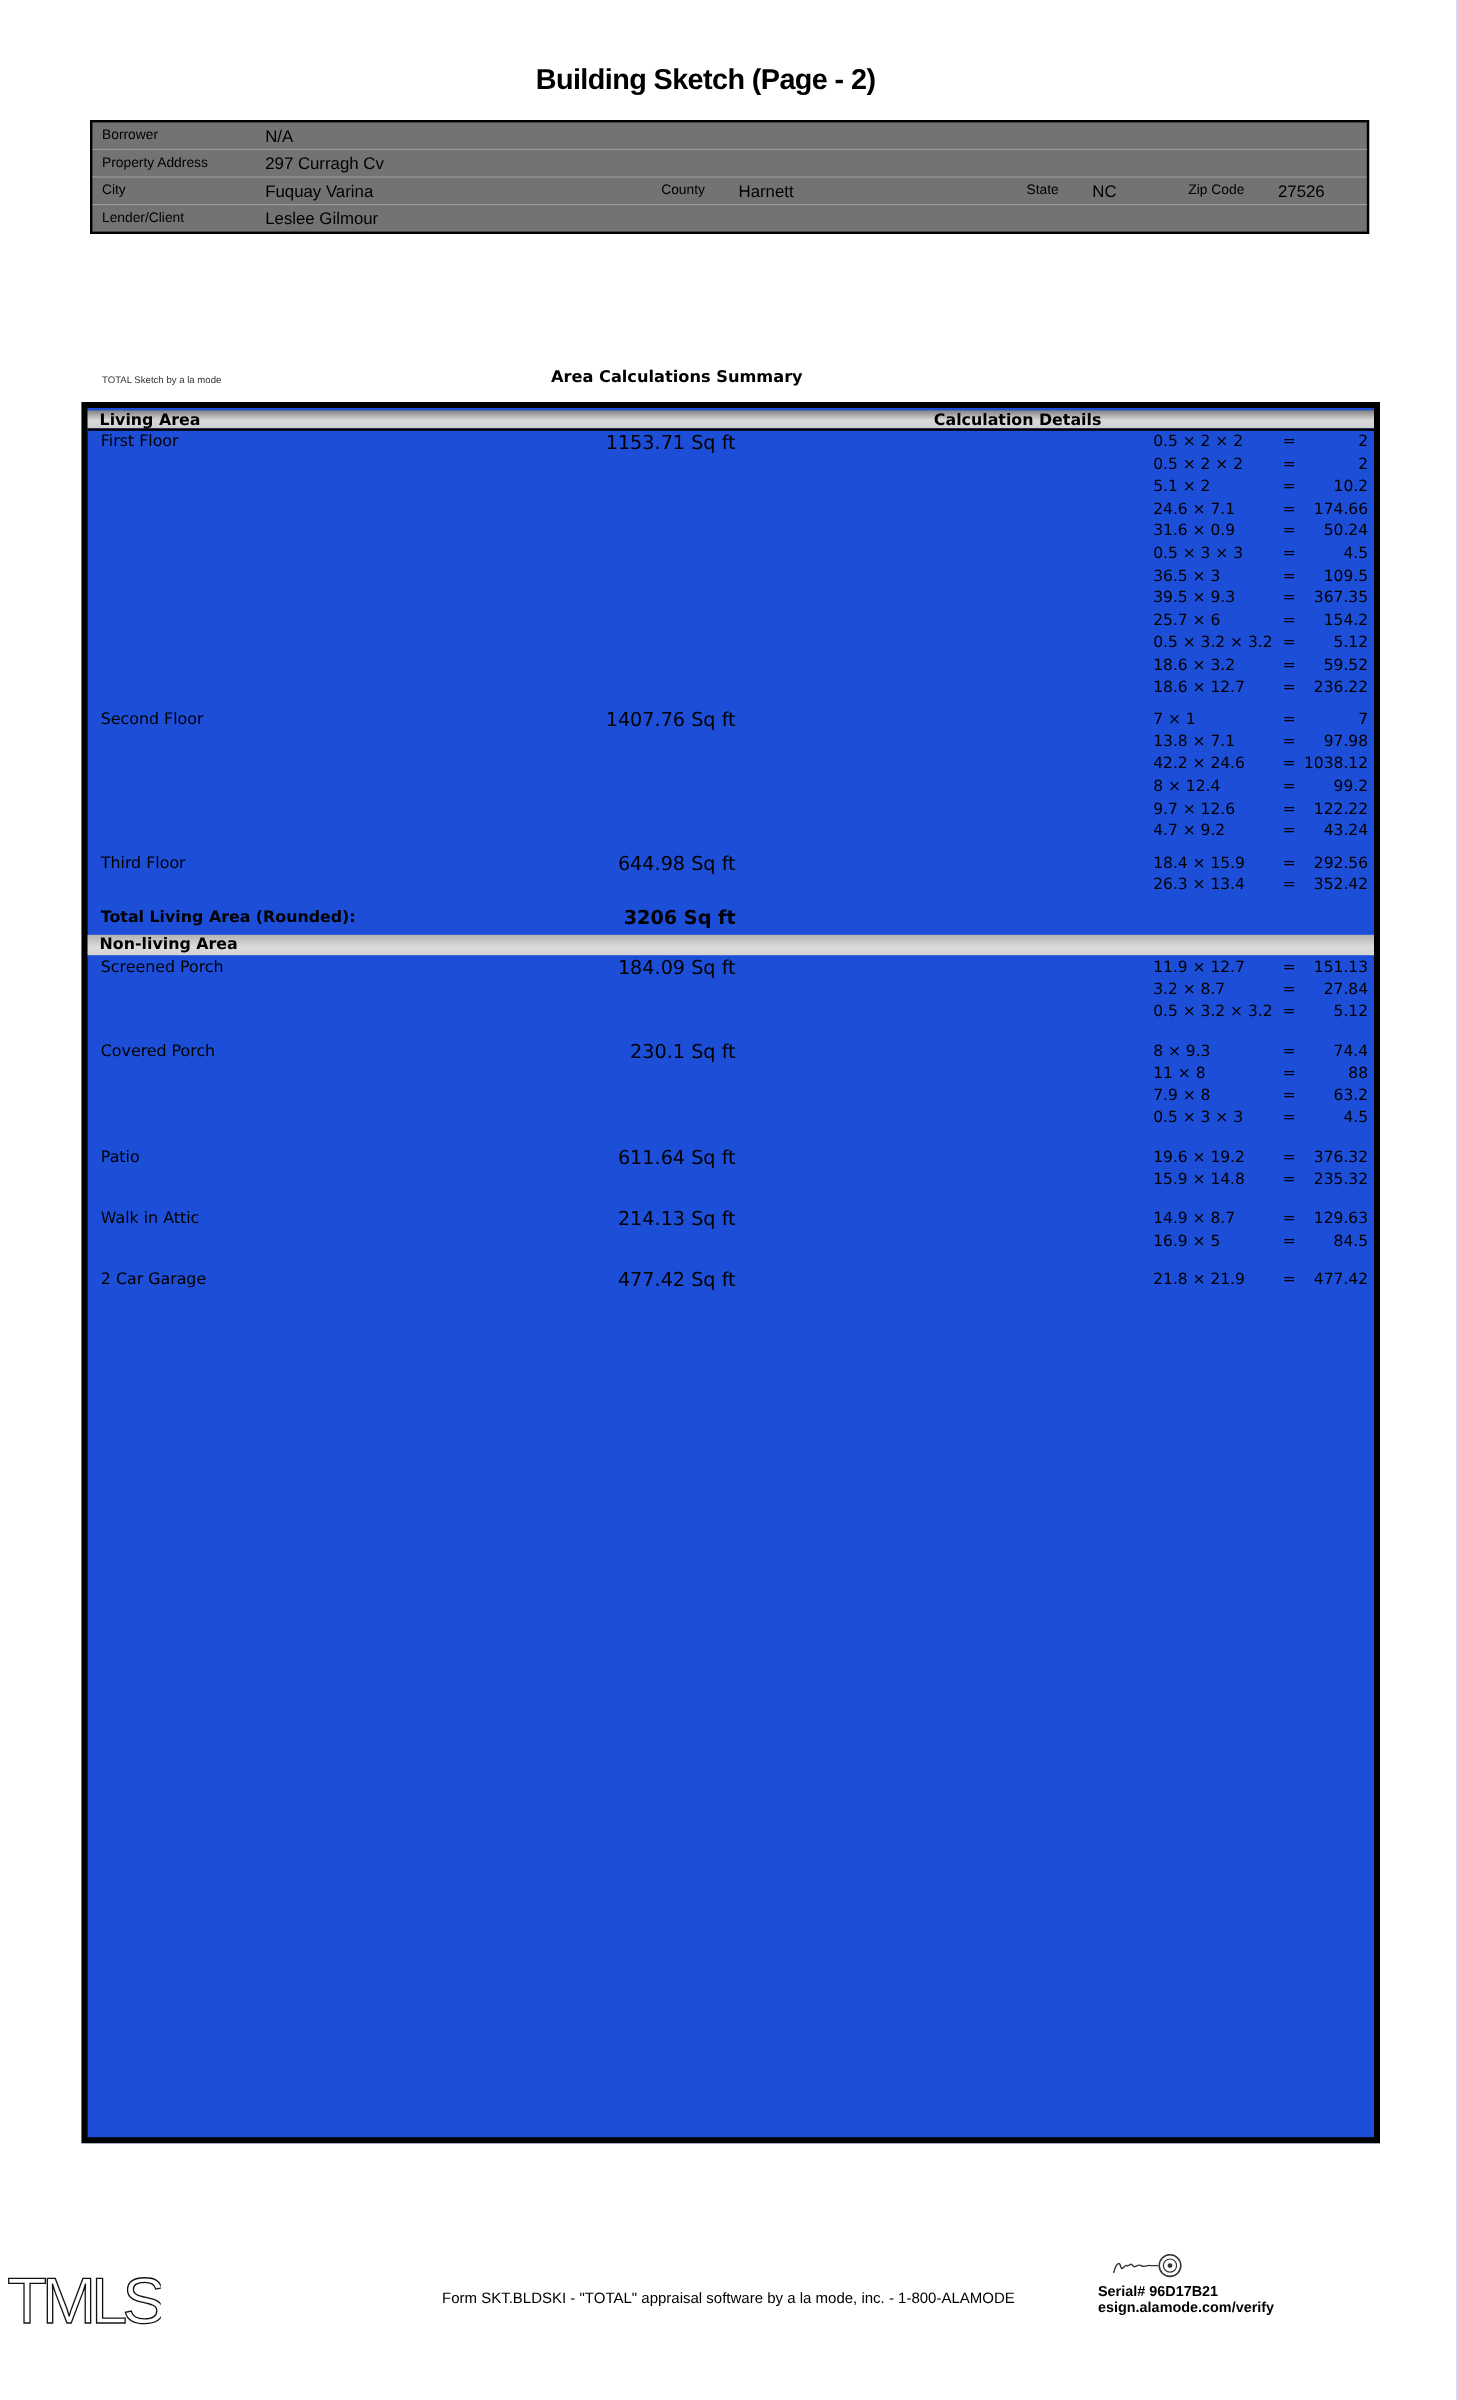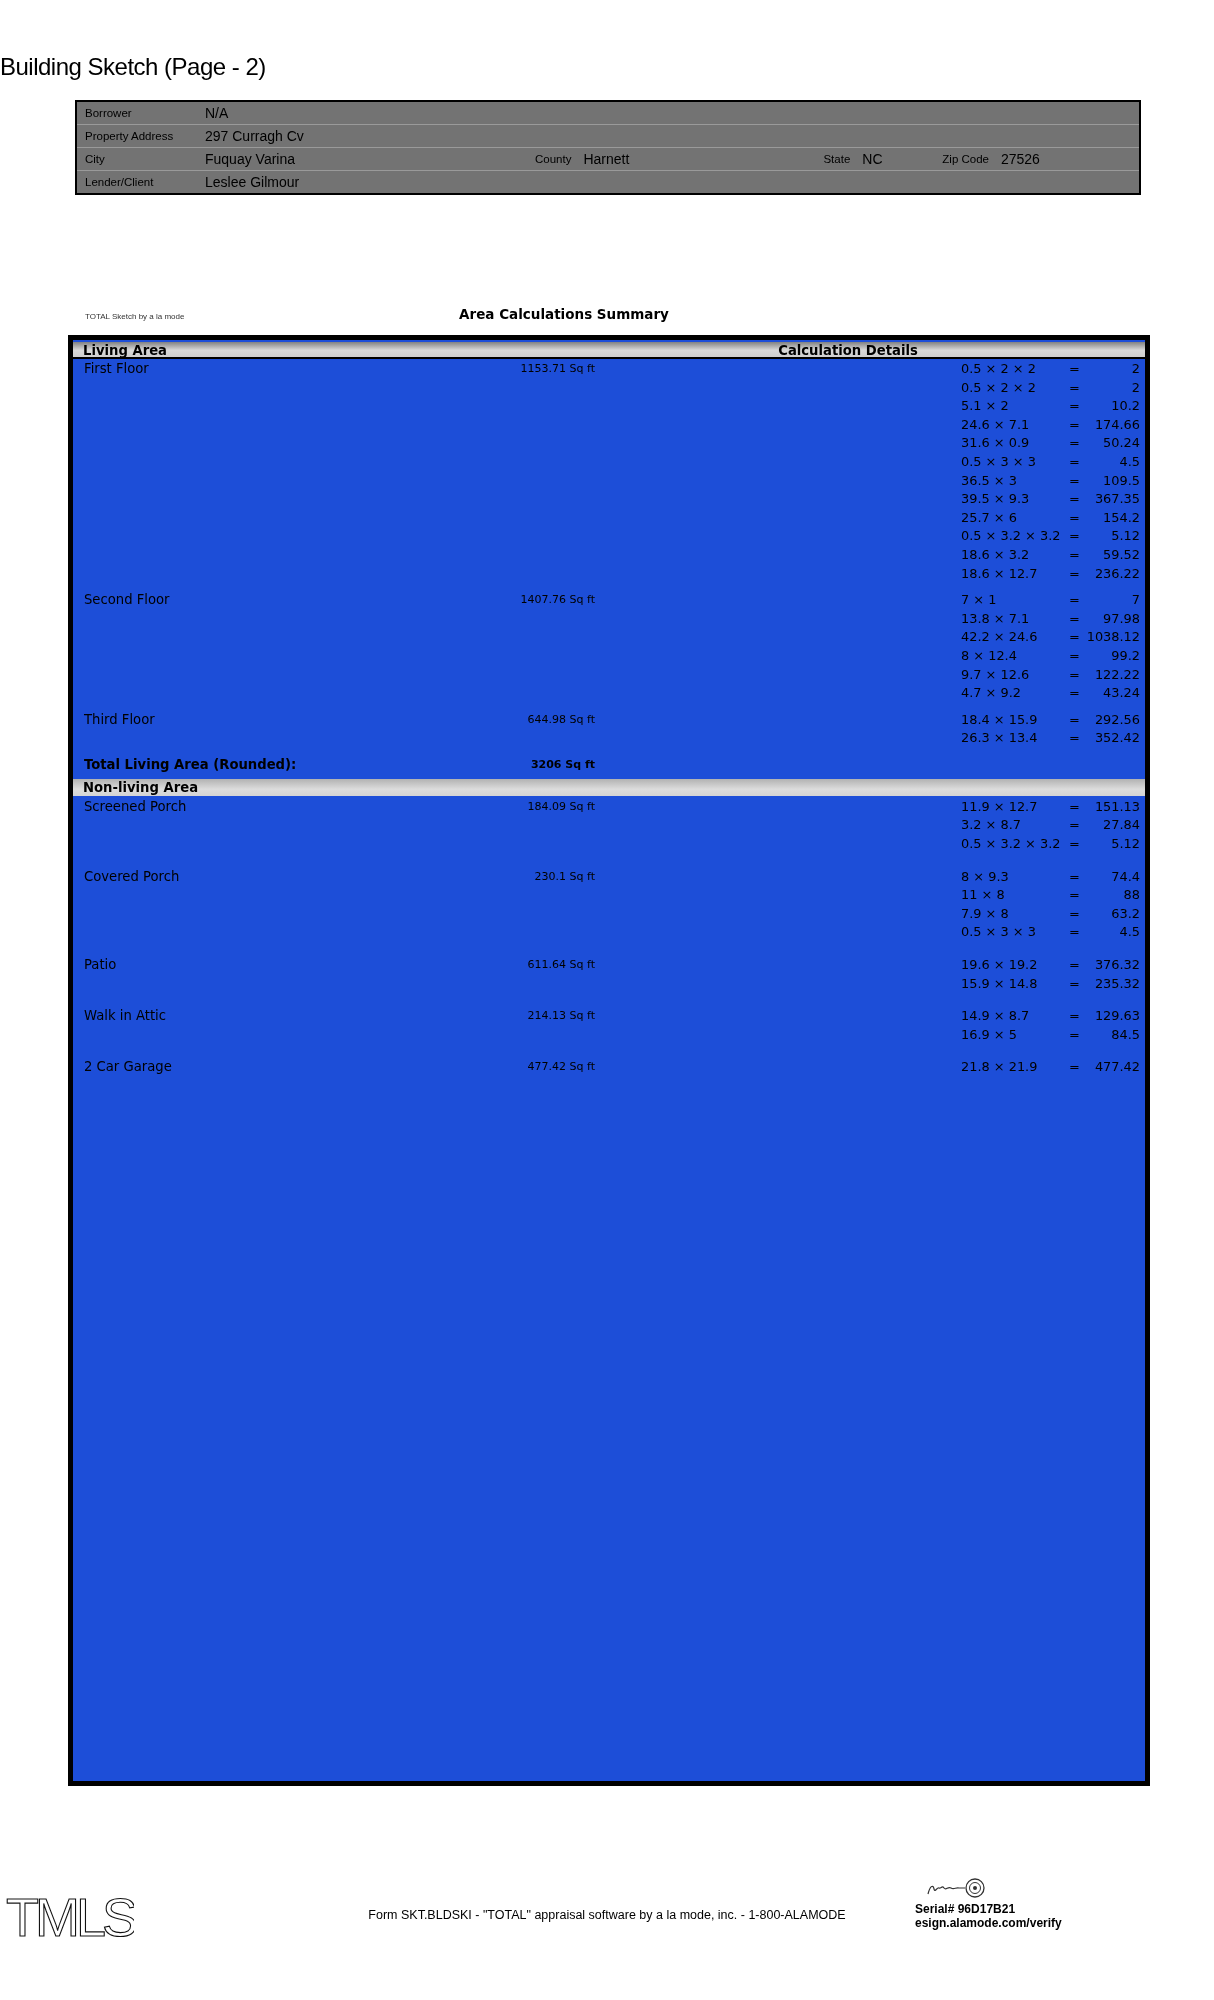--- a/index.html
+++ b/index.html
@@ -2,34 +2,34 @@
 <html><head>
 <meta charset="utf-8">
 <style>
   html,body{margin:0;padding:0;}
   body{
     width:1214px;height:2000px;position:relative;background:#ffffff;
     font-family:"Liberation Sans", sans-serif;color:#000;
   }
   
   .doc-title{
-    position:absolute;top:53px;left:0;width:1128px;
-    font-weight:normal;font-size:24px;letter-spacing:-0.5px;
+    position:absolute;top:53px;left:0;width:1128px;text-align:center;
+    font-weight:bold;font-size:24px;letter-spacing:-0.5px;padding-left:24px;
   }
   
   .header-table{
     position:absolute;left:75px;top:100px;width:1066px;
     border:2px solid #000;box-sizing:border-box;background:#737373;
   }
   .hrow{display:flex;align-items:center;height:22px;border-top:1px solid #9a9a9a;}
   .hrow:first-child{border-top:none;}
   .hlabel{font-size:11.5px;white-space:nowrap;}
   .hrow .hlabel:first-child{width:128px;flex:none;padding-left:8px;box-sizing:border-box;}
   .hlabel:not(:first-child){padding-right:12px;}
-  .hvalue{font-size:14px;white-space:nowrap;flex:1;}
+  .hvalue{font-size:14px;white-space:nowrap;flex:1;margin-left:16px;}
   .hvalue.mv0{width:330px;flex:none;}
   .hvalue.mv1{width:240px;flex:none;}
   .hvalue.mv2{width:80px;flex:none;}
   .hvalue.mv3{flex:1;}
   
   .watermark{position:absolute;left:85px;top:312px;font-size:8px;color:#333;}
   .summary-title{
     position:absolute;left:0;top:306px;width:1128px;text-align:center;
     font-weight:bold;font-size:13.5px;font-family:"DejaVu Sans", sans-serif;
   }
@@ -45,21 +45,21 @@
   }
   .gray-bar.living{background:linear-gradient(#828282,#d9d9d9 55%,#cfcfcf);border-bottom:2px solid #000;}
   .gray-bar.nonliving{background:linear-gradient(#b2b2b2,#dcdcdc 60%,#d4d4d4);margin-bottom:2px;}
   .calc-details-header{
     position:absolute;left:690px;top:0;width:170px;text-align:center;font-weight:bold;
   }
   .sections{margin-top:1px;}
   .section{position:relative;min-height:19px;margin-bottom:8px;}
   .nl .section{margin-bottom:14px;}
   .sec-label{position:absolute;left:11px;top:0;font-size:13.2px;line-height:18.6px;white-space:nowrap;}
-  .sec-area{position:absolute;left:320px;top:0;width:202px;text-align:right;font-size:11px;line-height:18.6px;white-space:nowrap;}
+  .sec-area{position:absolute;left:338px;top:0;width:202px;text-align:right;font-size:16px;line-height:18.6px;white-space:nowrap;}
   .calcs{margin-left:888px;width:179px;}
   .calc-line{display:flex;font-size:12.9px;line-height:18.6px;white-space:nowrap;}
   .calc-line .expr{flex:1;}
   .calc-line .eq{width:16px;flex:none;}
   .calc-line .res{width:55px;flex:none;text-align:right;}
   .total-row{position:relative;height:20px;margin-bottom:3px;font-weight:bold;}
   .total-row .sec-label,.total-row .sec-area{font-weight:bold;}
   
   .footer-logo{position:absolute;left:4px;top:1888px;}
   .form-line{

